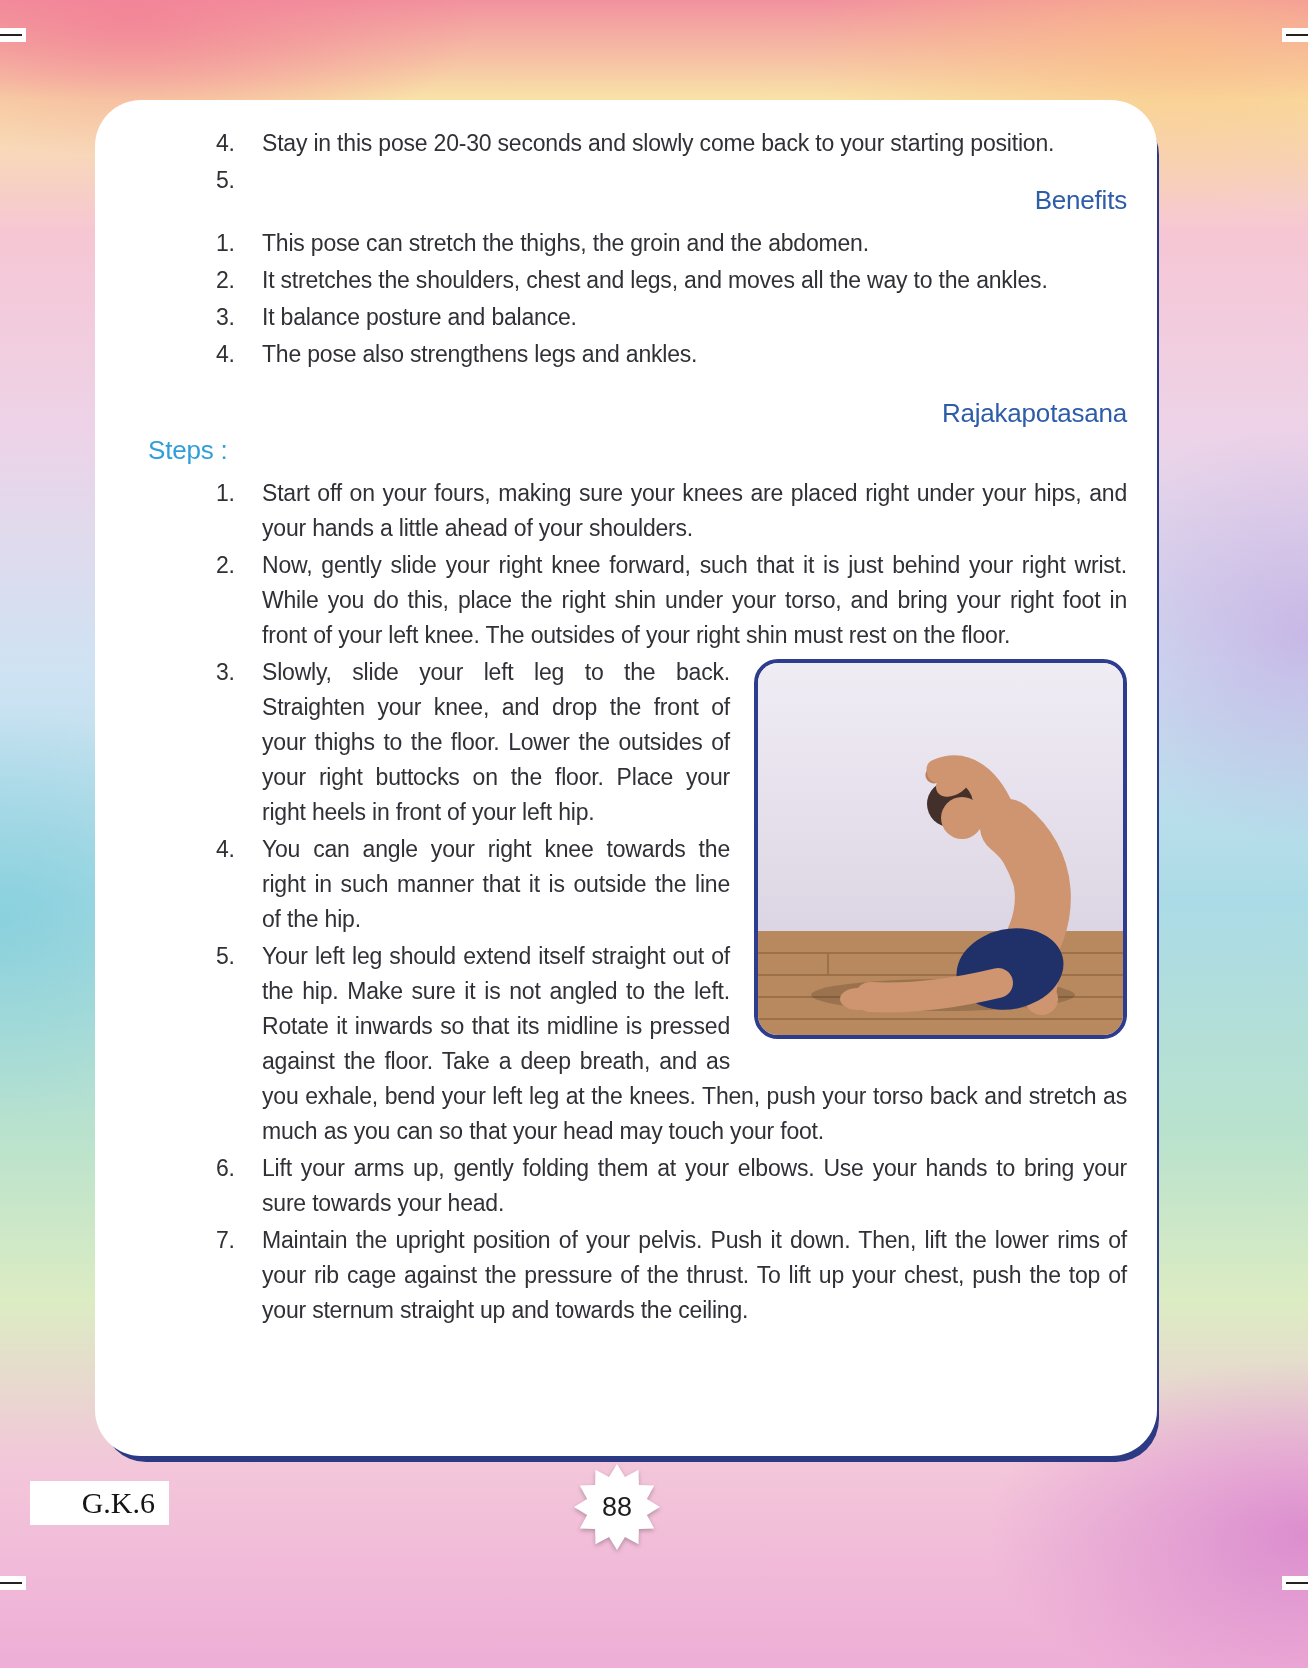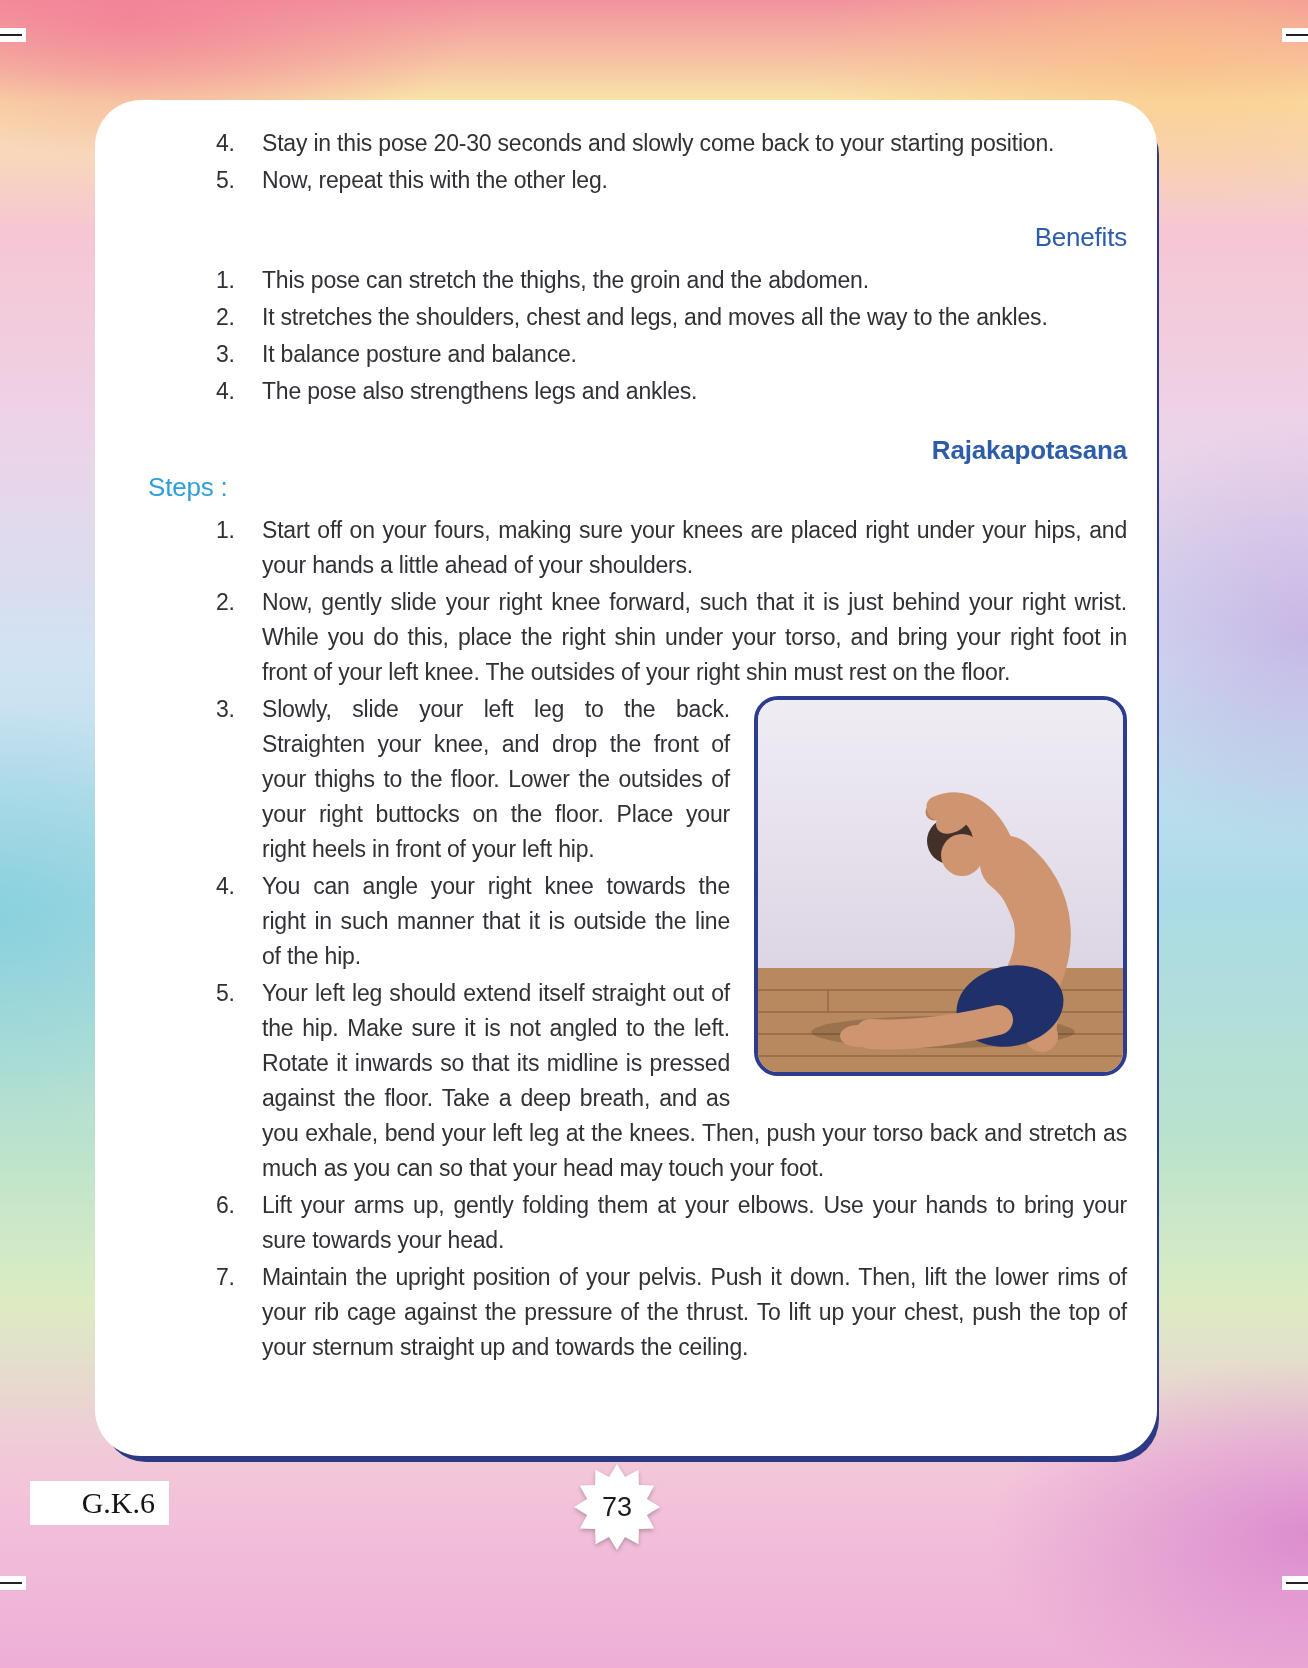--- a/index.html
+++ b/index.html
@@ -38,21 +38,21 @@
     color:#303036;
     font-size:23px; line-height:35px; letter-spacing:-0.2px;
   }
 
   ol.list { list-style:none; }
   ol.list li { position:relative; padding-left:114px; text-align:justify; margin-bottom:2px; }
   ol.list .num { position:absolute; left:68px; top:0; width:42px; }
 
   .h-blue  { font-size:26px; font-weight:400; color:#2d5ca8;text-align:right; }
   .h-benefits { margin:22px 0 8px; }
-  .h-raj      { margin:24px 0 0;font-weight:bold; }
+  .h-raj      { margin:24px 0 0; }
   .h-steps    { font-size:26px; font-weight:400; color:#2e9fd8; margin:2px 0 8px; }
 
   .pose-photo {
     float:right;
     width:373px; height:380px;
     margin:4px 0 12px 24px;
     border:4px solid #2d3c8c;
     border-radius:24px;
     overflow:hidden;
     background:#eae6ef;
@@ -87,21 +87,20 @@
 
   <div class="card">
 
     <ol class="list">
       <li>
         <span class="num">4.</span>
         <span class="txt">Stay in this pose 20-30 seconds and slowly come back to your starting position.</span>
       </li>
       <li>
         <span class="num">5.</span>
-        <span class="txt">Now, repeat this with the other leg.</span>
       </li>
     </ol>
 
     <h2 class="h-blue h-benefits">Benefits</h2>
 
     <ol class="list">
       <li>
         <span class="num">1.</span>
         <span class="txt">This pose can stretch the thighs, the groin and the abdomen.</span>
       </li>
@@ -195,16 +194,16 @@
     <span>G.K.6</span>
   </div>
 
   <div class="page-badge">
     <svg viewBox="0 0 86 86">
       <polygon fill="#ffffff" points="
         86,43 72.9,51 80.2,64.5 64.9,64.9 64.5,80.2 51,72.9 43,86 35,72.9
         21.5,80.2 21.1,64.9 5.8,64.5 13.1,51 0,43 13.1,35 5.8,21.5 21.1,21.1
         21.5,5.8 35,13.1 43,0 51,13.1 64.5,5.8 64.9,21.1 80.2,21.5 72.9,35"></polygon>
     </svg>
-    <span class="pagenum">73</span>
+    <span class="pagenum">88</span>
   </div>
 
 </div>
 
 </body></html>

